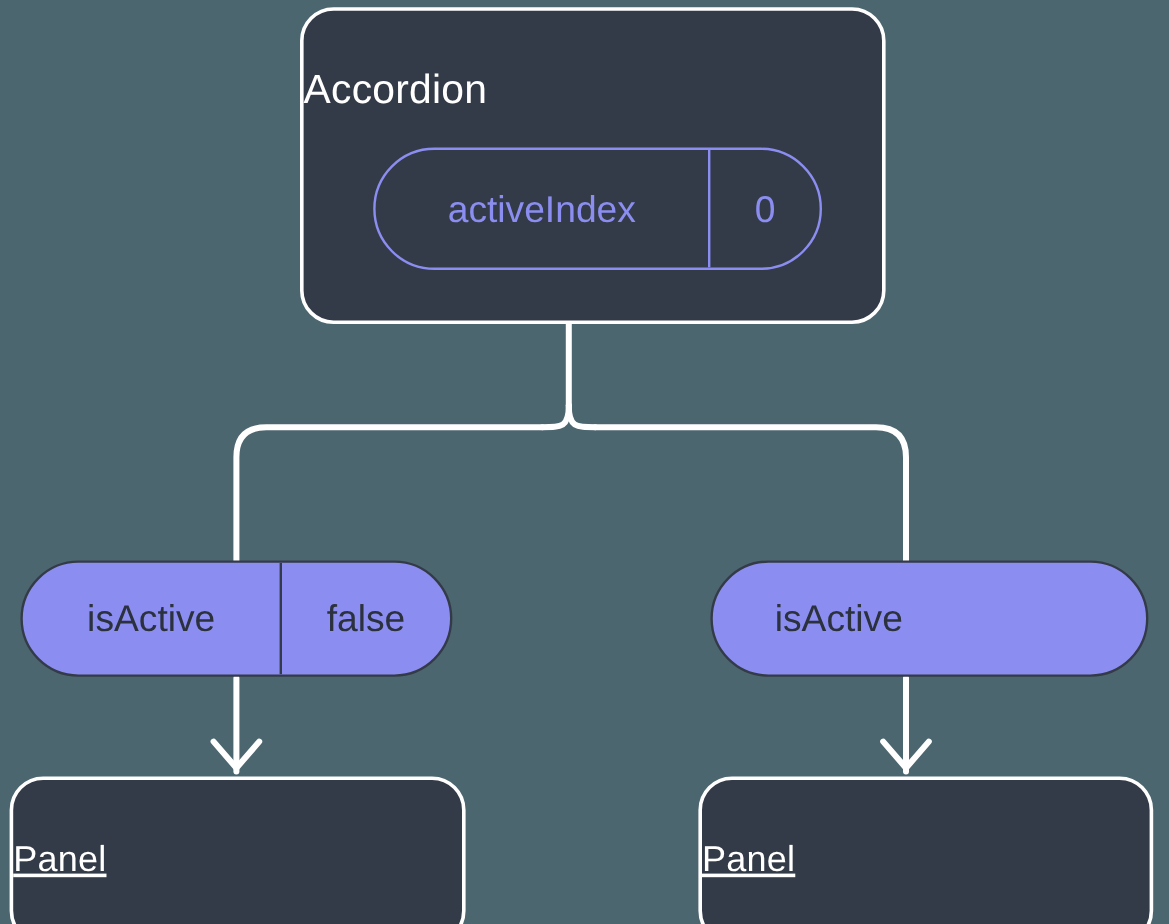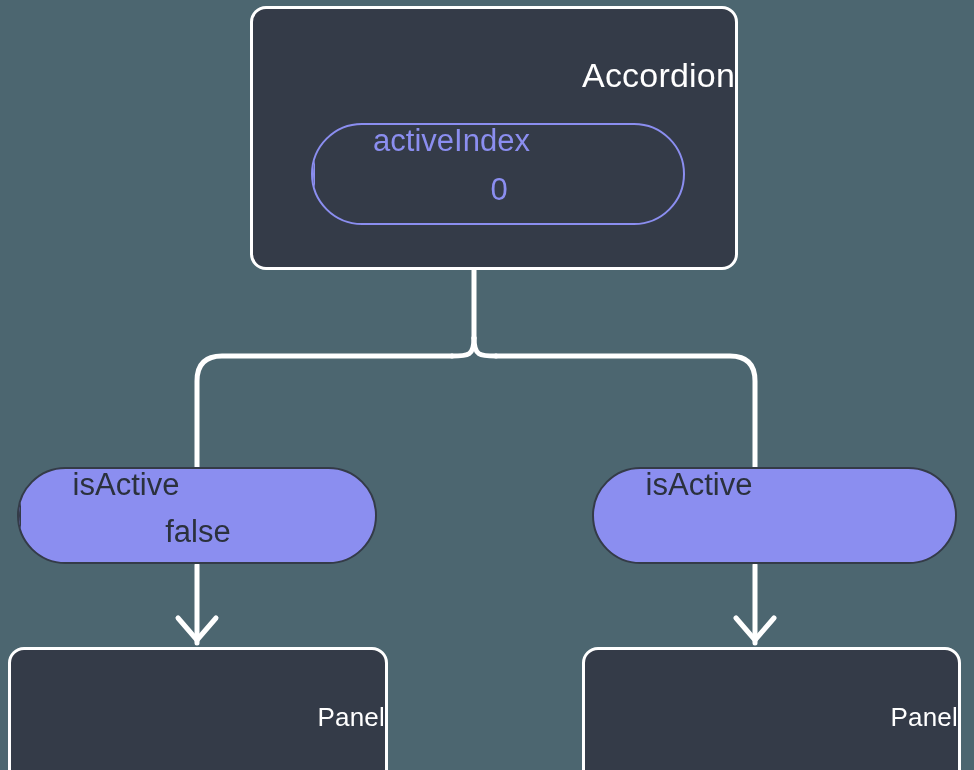--- a/index.html
+++ b/index.html
@@ -29,24 +29,24 @@
     height: 770px;
     pointer-events: none;
   }
 
   
   .node-box {
     position: absolute;
     box-sizing: border-box;
     background: #343b48;
     border: 3px solid #ffffff;
-    border-radius: 16px;
+    border-radius: 28px;
     display: flex;
     flex-direction: column;
-    align-items: flex-end;
+    align-items: flex-start;
   }
 
   .node-title {
     color: #ffffff;
     font-size: 34px;
     font-weight: 500;
     letter-spacing: 0.2px;
     line-height: 1;
     white-space: nowrap;
   }
@@ -61,21 +61,20 @@
     padding-top: 49px;
   }
 
   
   .pill {
     box-sizing: border-box;
     display: flex;
     align-items: stretch;
     border-radius: 999px;
     overflow: hidden;
-    flex-direction: column;
   }
   .pill-cell {
     display: flex;
     align-items: center;
     justify-content: center;
     box-sizing: border-box;
     white-space: nowrap;
     line-height: 1;
   }
 
@@ -139,21 +138,21 @@
   #panel-left {
     left: 8px;
     top: 647px;
     width: 380px;
   }
   #panel-right {
     left: 582px;
     top: 647px;
     width: 379px;
   }
-  .panel-box .node-title { font-size: 26px; }
+  .panel-box .node-title { font-size: 30px; text-decoration: underline; }
 </style>
 </head>
 <body>
 
 <div id="stage">
 
   <svg id="wires" viewBox="0 0 974 770" width="974" height="770" xmlns="http://www.w3.org/2000/svg">
     <g fill="none" stroke="#ffffff" stroke-width="5" stroke-linecap="round" stroke-linejoin="round">
 
       <path d="M 474 270 L 474 338"></path>

